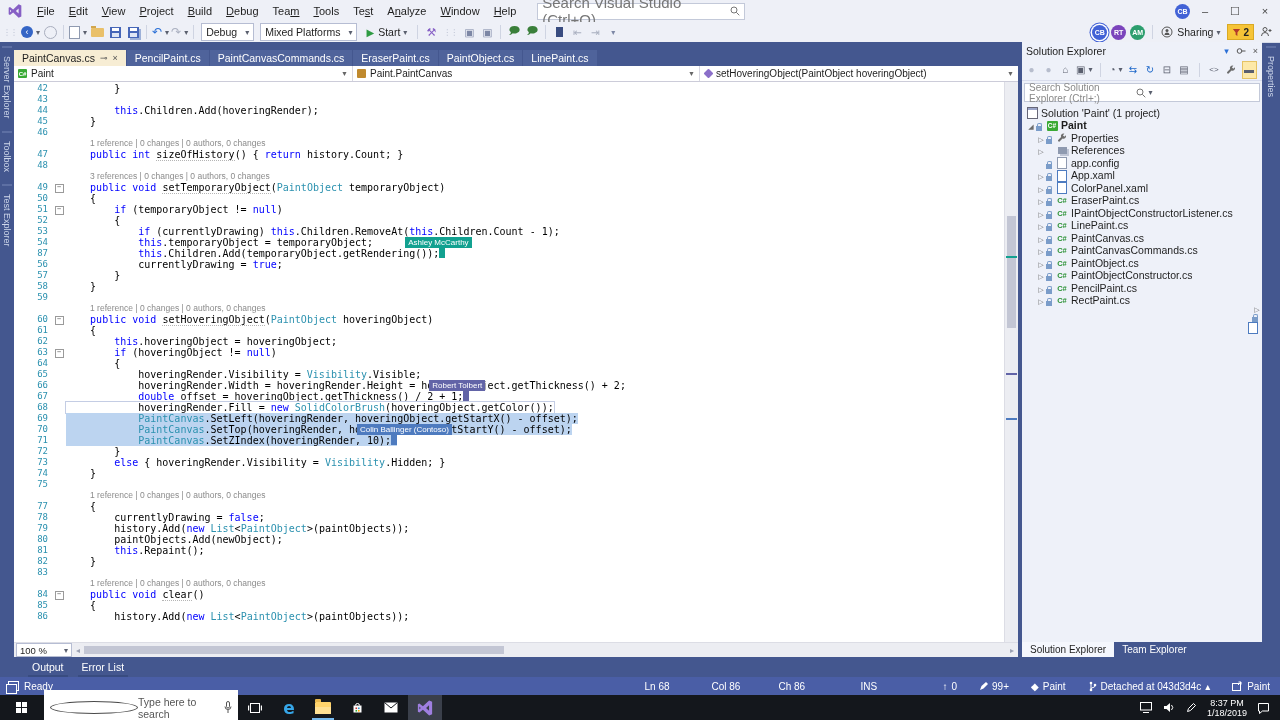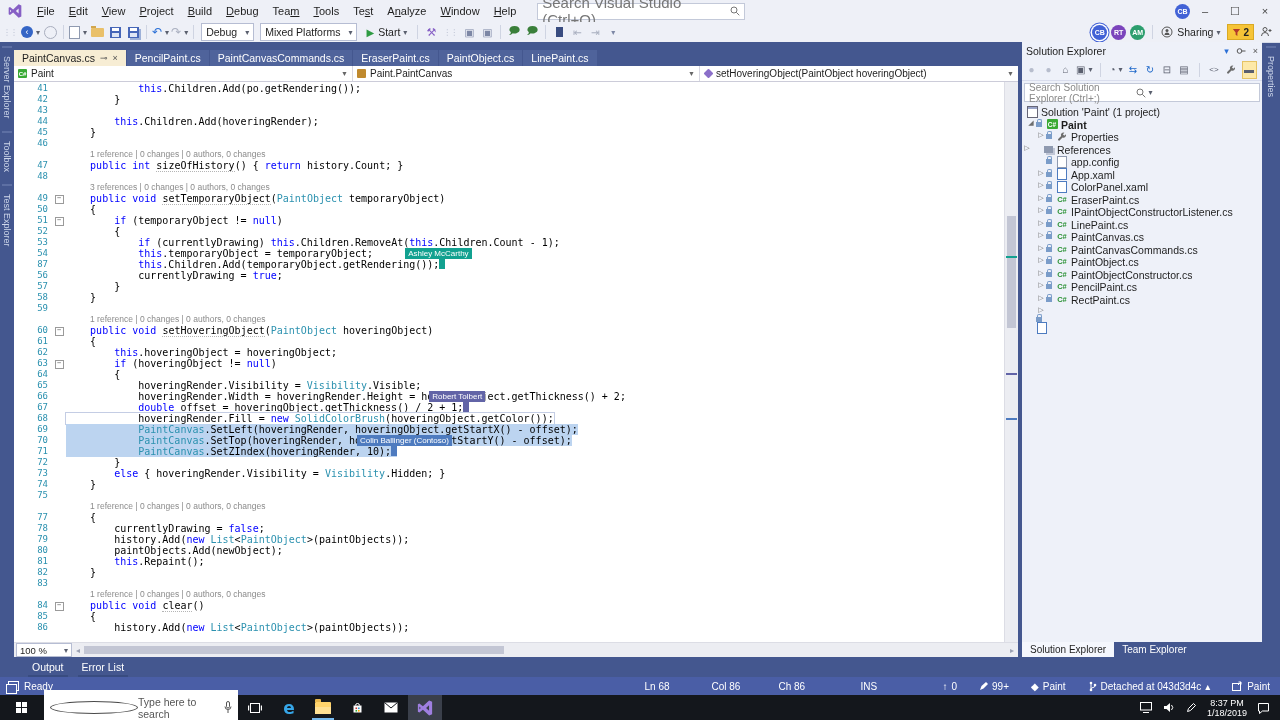--- a/index.html
+++ b/index.html
@@ -87,21 +87,21 @@
   #right-col{width:240px;flex:none;display:flex;flex-direction:column;background:#eef1f9}
   #se-title{height:17px;display:flex;align-items:center;padding:0 4px;font-size:10.5px;color:#1e1e1e;background:#eef1f9}
   #se-title .ti{margin-left:auto;display:flex;gap:7px;color:#555;font-size:9px;align-items:center}
   #se-toolbar{height:21px;display:flex;align-items:center;padding:0 3px;gap:4px;border-bottom:1px solid #d9dded;font-size:10px;color:#5a5f6e}
   .seic{display:flex;align-items:center;justify-content:center;min-width:13px;height:16px}
   .seic.blue{color:#1b66c9}
   .seic.hl{background:#fde9a9;border:1px solid #e5c365}
   #se-search{height:17px;margin:2px 2px;background:#fff;border:1px solid #c3c9d9;display:flex;align-items:center;padding:0 4px;color:#8a8a8a;font-size:10px}
   #se-search span{flex:1}
   #se-tree{flex:1;overflow:hidden;padding-top:2px;font-size:10.5px}
-  .trow{height:12.5px;display:flex;align-items:flex-start;white-space:nowrap}
+  .trow{height:12.5px;display:flex;align-items:flex-end;white-space:nowrap}
   .exp{width:10px;flex:none;text-align:center;color:#6d6d6d;font-size:7px}
   .lock{width:7px;height:8px;flex:none;margin-right:3px;position:relative}
   .lock:before{content:"";position:absolute;left:1px;top:0;width:3px;height:4px;border:1px solid #7a9cc9;border-bottom:0;border-radius:2px 2px 0 0}
   .lock:after{content:"";position:absolute;left:0;top:3px;width:6px;height:5px;background:#7a9cc9}
   .fic{flex:none;margin-right:3px;display:flex;align-items:center;justify-content:center;width:12px;height:11px}
   .ic-cs{color:#2a9134;font-size:7.5px;font-weight:bold}
   .ic-proj{background:#3aaa35;color:#fff;font-size:6.5px;font-weight:bold;width:11px;height:10px;display:flex;align-items:center;justify-content:center;border-radius:1px}
   .ic-doc{width:8px;height:10px;background:#fff;border:1px solid #8f9ab0}
   .ic-doc.xml{border-color:#4d7bc0}
   .ic-refs{width:9px;height:7px;background:#8f9ab0;box-shadow:2px 2px 0 #c0c6d6}
@@ -308,21 +308,20 @@
       </div>
       <div class="nav-combo" style="flex:1;border-right:0">
         <span class="nav-ico" style="background:#8b6fc9;transform:rotate(45deg);width:7px;height:7px;margin-left:1px"></span>
         <span>setHoveringObject(PaintObject hoveringObject)</span>
         <span class="nav-dd">▼</span>
       </div>
     </div>
 
     <div id="code-area">
       <div id="code-lines">
-          <div class="crow"><span class="ln">41</span><span class="fold"></span><span class="codetext"><span class="p">            </span><span class="k">this</span><span class="p">.Children.Add(po.getRendering());</span></span></div>
           <div class="crow"><span class="ln">42</span><span class="fold"></span><span class="codetext"><span class="p">        }</span></span></div>
           <div class="crow"><span class="ln">43</span><span class="fold"></span><span class="codetext"></span></div>
           <div class="crow"><span class="ln">44</span><span class="fold"></span><span class="codetext"><span class="p">        </span><span class="k">this</span><span class="p">.Children.Add(hoveringRender);</span></span></div>
           <div class="crow"><span class="ln">45</span><span class="fold"></span><span class="codetext"><span class="p">    }</span></span></div>
           <div class="crow"><span class="ln">46</span><span class="fold"></span><span class="codetext"></span></div>
           <div class="crow"><span class="ln"></span><span class="fold"></span><span class="lens">1 reference | 0 changes | 0 authors, 0 changes</span></div>
           <div class="crow"><span class="ln">47</span><span class="fold"></span><span class="codetext"><span class="p">    </span><span class="k">public</span><span class="p"> </span><span class="k">int</span><span class="p"> </span><span class="mn">sizeOfHistory</span><span class="p">() { </span><span class="k">return</span><span class="p"> history.Count; }</span></span></div>
           <div class="crow"><span class="ln">48</span><span class="fold"></span><span class="codetext"></span></div>
           <div class="crow"><span class="ln"></span><span class="fold"></span><span class="lens">3 references | 0 changes | 0 authors, 0 changes</span></div>
           <div class="crow"><span class="ln">49</span><span class="fold on"><i>−</i></span><span class="codetext"><span class="p">    </span><span class="k">public</span><span class="p"> </span><span class="k">void</span><span class="p"> </span><span class="mn">setTemporaryObject</span><span class="p">(</span><span class="t">PaintObject</span><span class="p"> temporaryObject)</span></span></div>
@@ -453,21 +452,21 @@
           <div class="trow" style="padding-left: 14px;">
             <span class="exp">▷</span>
             <span class="lock"></span>
             <span class="fic">
               <svg width="10" height="10" viewBox="0 0 10 10">
                 <path d="M8.8 2.2a2.5 2.5 0 0 1-3.3 3.3L2.6 8.4a1 1 0 0 1-1.4-1.4l2.9-2.9a2.5 2.5 0 0 1 3.3-3.3L5.9 2.3l1.4 1.4z" fill="#6d6d6d"></path>
               </svg>
             </span>
             <span class="tlabel">Properties</span>
           </div>
-          <div class="trow" style="">
+          <div class="trow" style="padding-left: 14px;">
             <span class="exp">▷</span>
             <span style="width: 10px; flex: 0 0 auto;"></span>
             <span class="fic">
               <span class="ic-refs"></span>
             </span>
             <span class="tlabel">References</span>
           </div>
           <div class="trow" style="padding-left: 14px;">
             <span class="exp"></span>
             <span class="lock"></span>

